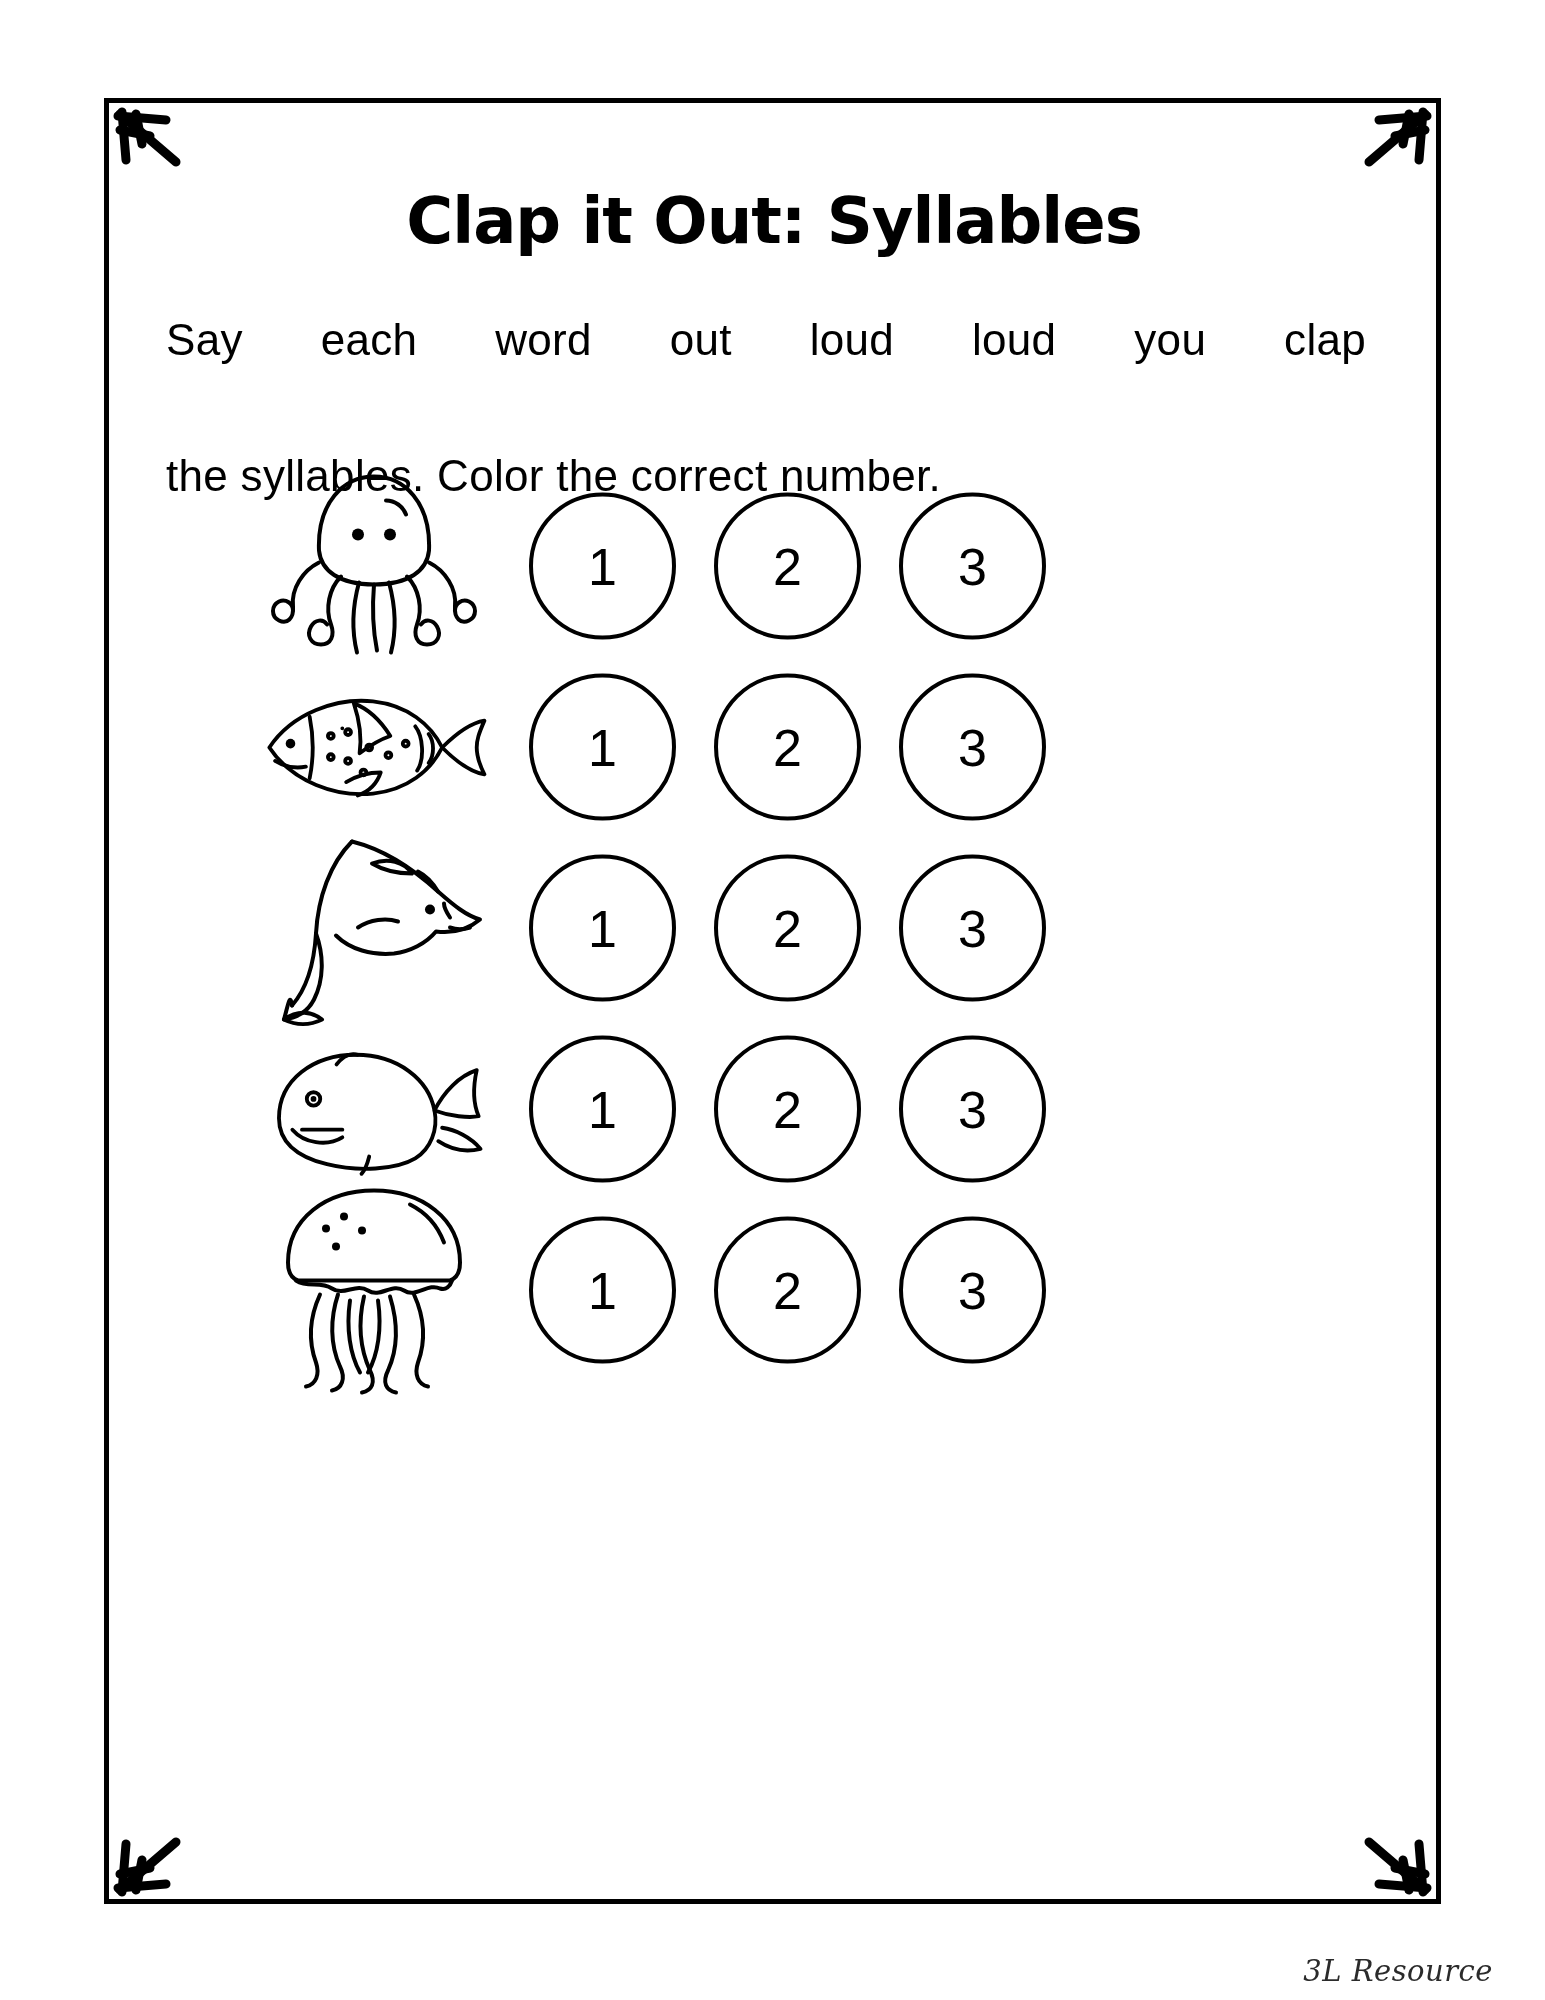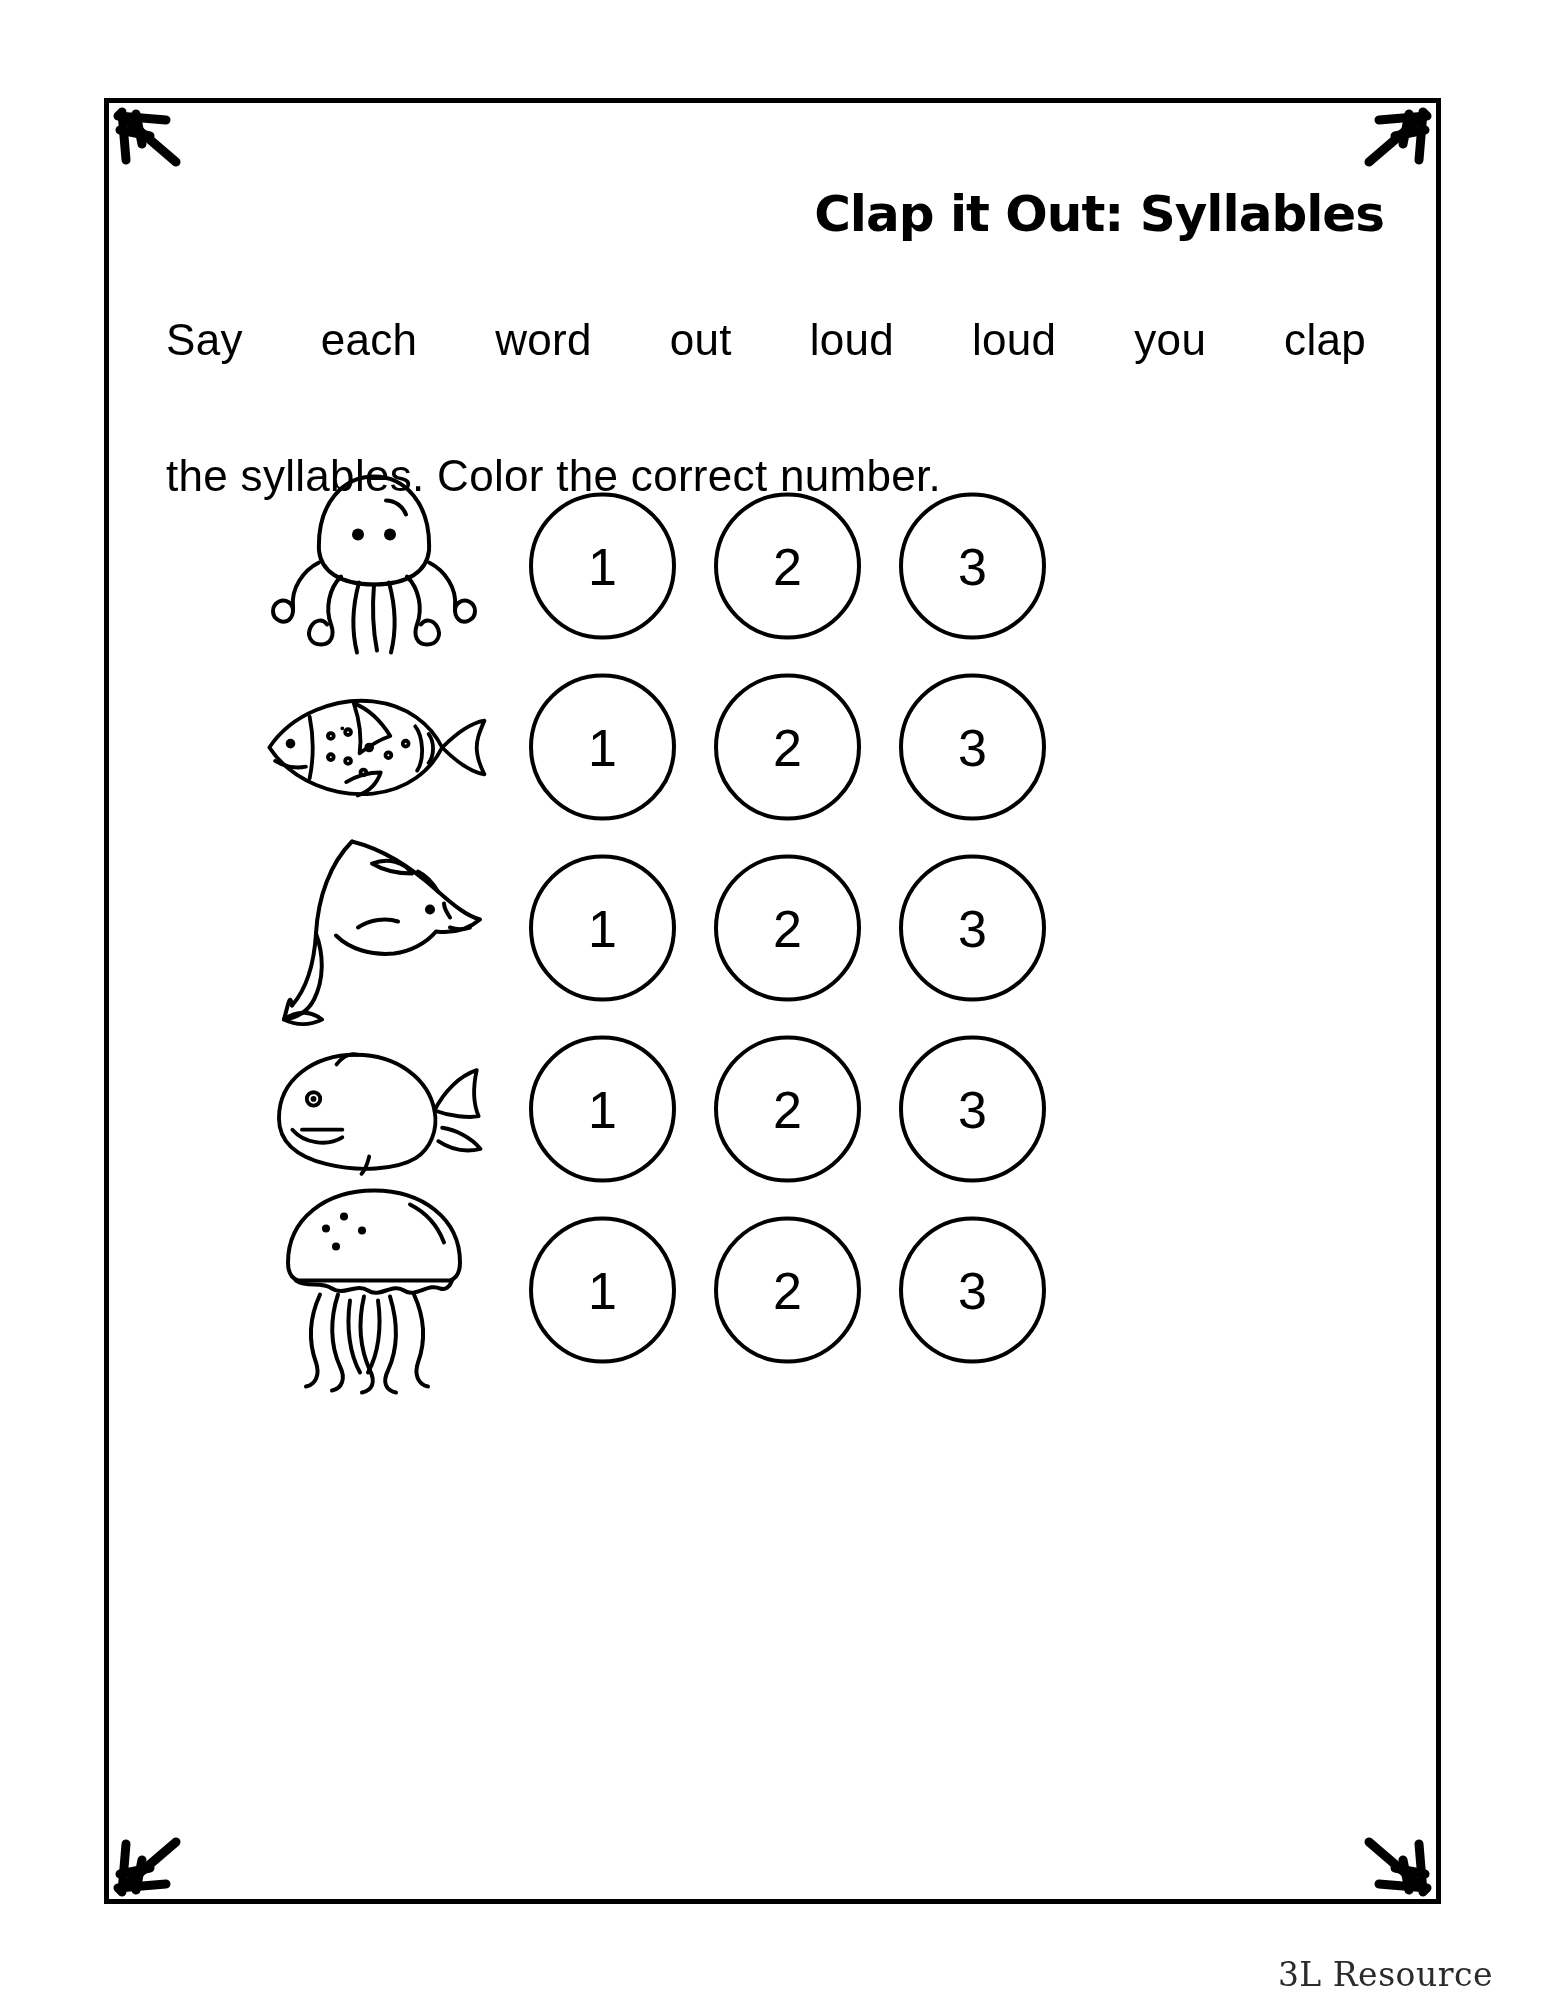--- a/index.html
+++ b/index.html
@@ -54,24 +54,24 @@
     top: 98px;
     width: 1337px;
     height: 1806px;
   }
 
   .title {
     position: absolute;
     left: 60px;
     top: 90px;
     width: 1220px;
-    text-align: right;
+    text-align: center;
     font-family: "DejaVu Sans", sans-serif;
     font-weight: bold;
-    font-size: 50px;
+    font-size: 64px;
     letter-spacing: -1px;
     line-height: 1.05;
     white-space: nowrap;
   }
 
   .instructions {
     position: absolute;
     left: 62px;
     top: 208px;
     width: 1200px;
@@ -131,23 +131,24 @@
     font-family: "Liberation Sans", sans-serif;
     font-size: 52px;
     line-height: 1;
     background: #ffffff;
   }
 
   
   .watermark {
     position: absolute;
     right: 52px;
-    bottom: 6px;
+    bottom: 12px;
     font-family: "DejaVu Serif", serif;
-    font-size: 33px;
+    font-style: italic;
+    font-size: 29px;
     color: #2b2b2b;
     letter-spacing: 0.5px;
   }
 </style>
 </head>
 <body>
 
 <div class="page">
 
   <div class="outer-frame"></div>

